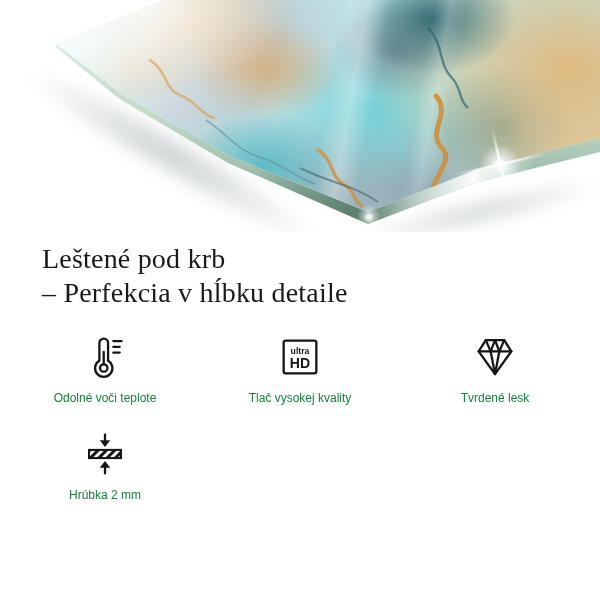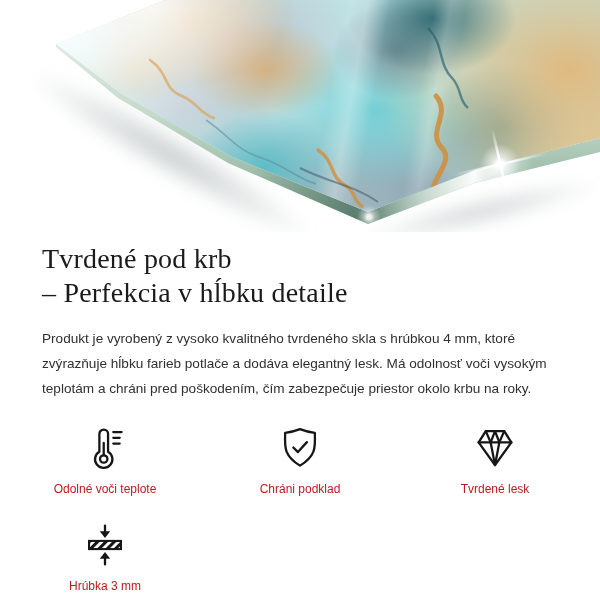--- a/index.html
+++ b/index.html
@@ -62,21 +62,21 @@
   .content{padding:0 34px 0 42px;}
   h1{margin:10px 0 0 0;font-family:"Liberation Serif","DejaVu Serif",serif;font-weight:400;
      font-size:28px;line-height:34px;color:#1a1a1a;letter-spacing:.2px;}
   h1 span{display:block;}
   .desc{margin:16px 0 0 0;max-width:528px;font-size:13.6px;line-height:25px;color:#303030;}
 
   
   .features{margin-top:24px;padding:0 25px;display:flex;flex-wrap:wrap;justify-content:space-between;row-gap:26px;}
   .feature{width:160px;display:flex;flex-direction:column;align-items:center;}
   .ficon svg{width:46px;height:46px;display:block;}
-  .flabel{margin-top:11px;font-size:12px;color:#b91c1c;}
+  .flabel{margin-top:11px;font-size:12px;color:#15803d;}
   .ic{stroke:#161616;fill:none;stroke-width:1.8;stroke-linecap:round;stroke-linejoin:round;}
 </style>
 </head>
 <body>
 
 <div class="stage">
 
   <div class="hero">
     <div class="shadow s1"></div>
     <div class="shadow s2"></div>
@@ -90,52 +90,52 @@
         <path d="M206,120 C232,138 236,150 262,158 C286,166 296,178 316,184" stroke="#5d8a93" stroke-width="1.6" fill="none" opacity=".55"></path>
         <path d="M300,168 C330,183 356,186 378,202" stroke="#47626e" stroke-width="2" fill="none" opacity=".6"></path>
       </svg>
     </div>
     <div class="sparkle"></div>
     <div class="glint"></div>
   </div>
 
   <div class="content">
     <h1>
-      <span>Tvrdené pod krb</span>
+      <span>Leštené pod krb</span>
       <span>– Perfekcia v hĺbku detaile</span>
     </h1>
-    <p class="desc">Produkt je vyrobený z vysoko kvalitného tvrdeného skla s hrúbkou 4 mm, ktoré zvýrazňuje hĺbku farieb potlače a dodáva elegantný lesk. Má odolnosť voči vysokým teplotám a chráni pred poškodením, čím zabezpečuje priestor okolo krbu na roky.</p>
   </div>
 
   <div class="features">
 
     <div class="feature">
       <div class="ficon">
         <svg viewBox="0 0 36 36">
           <path class="ic" d="M13.6,20.9 V7 a3.4,3.4 0 0 1 6.8,0 v13.9 a6.8,6.8 0 1 1 -6.8,0 Z"></path>
           <circle class="ic" cx="17" cy="26.6" r="2.9"></circle>
           <line class="ic" x1="17" y1="14" x2="17" y2="23.6" stroke-width="2.2"></line>
           <line class="ic" x1="24.5" y1="5.5" x2="31" y2="5.5"></line>
           <line class="ic" x1="24.5" y1="10" x2="29.5" y2="10"></line>
           <line class="ic" x1="24.5" y1="14.5" x2="29.5" y2="14.5"></line>
         </svg>
       </div>
       <div class="flabel">Odolné voči teplote</div>
     </div>
 
-
     <div class="feature">
       <div class="ficon">
         <svg viewBox="0 0 36 36">
-          <path class="ic" stroke-width="1.9" d="M18,3.2 C21.5,4.6 25.4,5.6 29.6,6.1 C29.9,13 30,17 28.5,20.8 C26.7,25.3 23.2,28.6 18,31.8 C12.8,28.6 9.3,25.3 7.5,20.8 C6,17 6.1,13 6.4,6.1 C10.6,5.6 14.5,4.6 18,3.2 Z"></path>
-          <path class="ic" stroke-width="2.1" d="M12.8,17.6 L16.4,21.2 L23.4,13.4"></path>
+          <rect class="ic" x="5.2" y="5.2" width="25.6" height="25.6" rx="1.6" stroke-width="2.1"></rect>
+          <text x="18" y="15.8" text-anchor="middle" font-size="6.8" font-weight="bold" font-family="&quot;Liberation Sans&quot;,sans-serif" fill="#161616">ultra</text>
+          <text x="18" y="26.6" text-anchor="middle" font-size="11" font-weight="bold" font-family="&quot;Liberation Sans&quot;,sans-serif" fill="#161616">HD</text>
         </svg>
       </div>
-      <div class="flabel">Chráni podklad</div>
+      <div class="flabel">Tlač vysokej kvality</div>
     </div>
+
 
     <div class="feature">
       <div class="ficon">
         <svg viewBox="0 0 36 36">
           <path class="ic" stroke-width="1.7" d="M5.2,13.6 L10.8,4.8 H25.2 L30.8,13.6 L18,31.4 Z"></path>
           <path class="ic" stroke-width="1.5" d="M5.2,13.6 H30.8"></path>
           <path class="ic" stroke-width="1.5" d="M10.8,4.8 L14.6,13.6 L18,31.4 L21.4,13.6 L25.2,4.8"></path>
           <path class="ic" stroke-width="1.5" d="M14.6,13.6 L18,4.8 L21.4,13.6"></path>
         </svg>
       </div>
@@ -151,17 +151,17 @@
               <rect x="0" y="0" width="2.4" height="4.6" fill="#161616"></rect>
             </pattern>
           </defs>
           <rect x="5.5" y="14.8" width="25" height="6.4" fill="url(#hatch)" stroke="#161616" stroke-width="1.6"></rect>
           <line class="ic" x1="18" y1="2.8" x2="18" y2="7.4" stroke-width="2.4"></line>
           <path d="M13.9,7.2 H22.1 L18,12.6 Z" fill="#161616"></path>
           <line class="ic" x1="18" y1="33.2" x2="18" y2="28.6" stroke-width="2.4"></line>
           <path d="M13.9,28.8 H22.1 L18,23.4 Z" fill="#161616"></path>
         </svg>
       </div>
-      <div class="flabel">Hrúbka 3 mm</div>
+      <div class="flabel">Hrúbka 2 mm</div>
     </div>
 
   </div>
 </div>
 
 </body></html>

